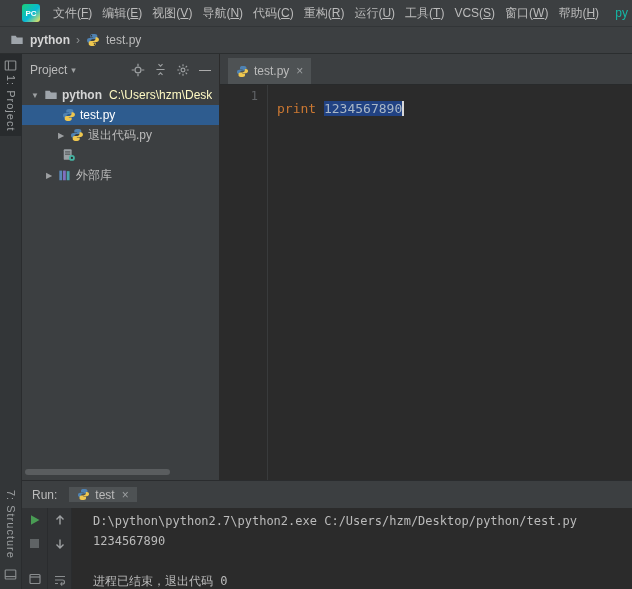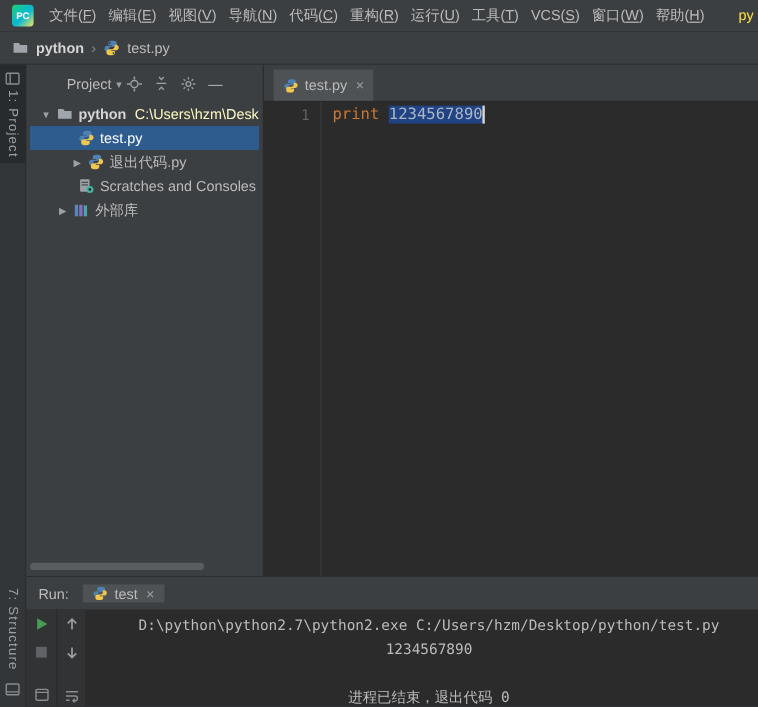--- a/index.html
+++ b/index.html
@@ -1,29 +1,29 @@
 <!DOCTYPE html>
 <html><head>
 <meta charset="utf-8">
 <style>
   * { margin:0; padding:0; box-sizing:border-box; }
   html,body { width:632px; height:589px; overflow:hidden; background:#3c3f41;
     font-family:"Liberation Sans",sans-serif; font-size:12px; color:#bbbbbb; }
   .app { width:632px; height:589px; display:flex; flex-direction:column; user-select:none; }
 
   
-  .menubar { height:27px; flex:none; display:flex; align-items:center; padding:0 4px 0 10px;
+  .menubar { height:27px; flex:none; display:flex; align-items:center; padding:0 4px 0 22px;
     background:#3c3f41; border-bottom:1px solid #323537; }
   .logo { width:18px; height:18px; flex:none; border-radius:3px; margin-right:8px;
     background:linear-gradient(135deg,#1bcf76,#07b8d6 55%,#f8e85a);
     color:#fff; font-weight:bold; font-size:8px; display:flex; align-items:center; justify-content:center; }
   .menu-items { display:flex; white-space:nowrap; overflow:hidden; }
   .menu-item { padding:0 5px; height:26px; line-height:26px; cursor:default; }
   .menu-item u { text-decoration:underline; }
-  .menu-overflow { margin-left:auto; padding-left:4px; color:#fde047; overflow:hidden; }
+  .menu-overflow { margin-left:auto; padding-left:4px; color:#14b8a6; overflow:hidden; }
 
   
   .breadcrumb-bar { height:27px; flex:none; display:flex; align-items:center; gap:6px;
     padding:0 10px; background:#3c3f41; border-bottom:1px solid #2b2e2f; }
   .crumb-project { font-weight:bold; color:#d5d5d5; }
   .crumb-sep { color:#8a8d8f; font-size:12px; }
   .icon { display:inline-flex; align-items:center; justify-content:center; flex:none; }
 
   
   .body-row { flex:1; display:flex; min-height:0; }
@@ -33,21 +33,21 @@
   .stripe-btn.pressed { background:#282b2d; }
   .v-label { writing-mode:vertical-rl; font-size:11px; color:#9da0a2; letter-spacing:1px; }
   .stripe .spacer { flex:1; }
   .stripe-bottom { padding:4px 0 5px; }
 
   .content-col { flex:1; display:flex; flex-direction:column; min-width:0; }
   .work-row { flex:1; display:flex; min-height:0; }
 
   
   .project-panel { width:198px; flex:none; background:#3c3f41; position:relative;
-    display:flex; flex-direction:column; border-right:1px solid #2b2b2b;align-items:center; }
+    display:flex; flex-direction:column; border-right:1px solid #2b2b2b; }
   .panel-header { height:31px; flex:none; display:flex; align-items:center; gap:4px; padding:0 8px; }
   .panel-dd { color:#9da0a2; font-size:9px; }
   .panel-icons { margin-left:auto; display:flex; align-items:center; gap:9px; }
   .tree { flex:1; overflow:hidden; }
   .tree-row { height:20px; display:flex; align-items:center; gap:4px; padding-left:8px;
     white-space:nowrap; overflow:hidden; cursor:default; }
   .tree-row.selected { background:#2e5c8f; color:#fff; }
   .chev { width:10px; flex:none; text-align:center; font-size:8px; color:#9da0a2; }
   .root-name { font-weight:bold; color:#d5d5d5; }
   .root-path { color:#fef9c3; margin-left:3px; overflow:hidden; }
@@ -59,27 +59,27 @@
 
   
   .editor-area { flex:1; min-width:0; display:flex; flex-direction:column; background:#2b2b2b; }
   .tab-bar { height:31px; flex:none; background:#3c3f41; display:flex; align-items:flex-end;
     padding-left:8px; border-bottom:1px solid #282a2b; }
   .tab { height:26px; background:#4e5254; display:flex; align-items:center; gap:5px; padding:0 8px; cursor:default; }
   .tab-close { color:#9da0a2; margin-left:2px; font-size:12px; }
   .editor { flex:1; position:relative; font-family:"DejaVu Sans Mono",monospace; font-size:13px; }
   .gutter { position:absolute; left:0; top:0; bottom:0; width:48px; border-right:1px solid #393b3c; }
   .line-num { position:absolute; top:4px; right:9px; color:#606366; font-size:12px; }
-  .code-line { position:absolute; left:57px; top:3px; white-space:pre; color:#a9b7c6; }
+  .code-line { position:absolute; left:57px; top:16px; white-space:pre; color:#a9b7c6; }
   .kw { color:#cc7832; }
   .sel { background:#214283; color:#a9b7c6; }
   .caret { display:inline-block; width:2px; height:15px; background:#d8d8d8; vertical-align:text-bottom; }
 
   
-  .run-panel { height:109px; flex:none; display:flex; flex-direction:column; border-top:1px solid #2a2c2e;text-align:center; }
+  .run-panel { height:109px; flex:none; display:flex; flex-direction:column; border-top:1px solid #2a2c2e; }
   .run-header { height:27px; flex:none; background:#3c3f41; display:flex; align-items:center;
     gap:12px; padding-left:10px; }
   .run-tab { height:15px; background:#4e5254; display:flex; align-items:center; gap:5px; padding:0 8px; cursor:default; }
   .run-body { flex:1; min-height:0; display:flex; background:#2b2b2b; }
   .run-col { width:25px; flex:none; background:#313335; display:flex; flex-direction:column;
     align-items:center; padding:6px 0 5px; gap:12px; }
   .run-col.second { border-left:1px solid #2a2c2e; border-right:1px solid #2a2c2e; }
   .run-col .spacer { flex:1; }
   .console { flex:1; min-width:0; padding:3px 10px; overflow:hidden;
     font-family:"DejaVu Sans Mono",monospace; font-size:12px; line-height:20px; color:#bbbbbb; }
@@ -219,21 +219,20 @@
             <div class="tree-row indent-child">
               <span class="icon">
                 <svg width="14" height="14" viewBox="0 0 16 16">
                     <rect x="2" y="1.5" width="9" height="12" rx="1" fill="#9aa0a4"></rect>
                     <rect x="3.5" y="4" width="6" height="1" fill="#3c3f41"></rect>
                     <rect x="3.5" y="6.5" width="6" height="1" fill="#3c3f41"></rect>
                     <circle cx="11.3" cy="11.3" r="3.4" fill="#45b3a2"></circle>
                     <circle cx="11.3" cy="11.3" r="1.3" fill="#2b2b2b"></circle>
                   </svg>
               </span>
-              <span>Scratches and Consoles</span>
             </div>
 
             <div class="tree-row indent-lib">
               <span class="chev">▶</span>
               <span class="icon">
                 <svg width="14" height="14" viewBox="0 0 16 16">
                     <rect x="1.5" y="3" width="3.2" height="11" fill="#5a87b5"></rect>
                     <rect x="5.7" y="3" width="3.2" height="11" fill="#7f6fc0"></rect>
                     <rect x="10" y="3.6" width="3.2" height="10.4" fill="#4aa3ad"></rect>
                   </svg>

